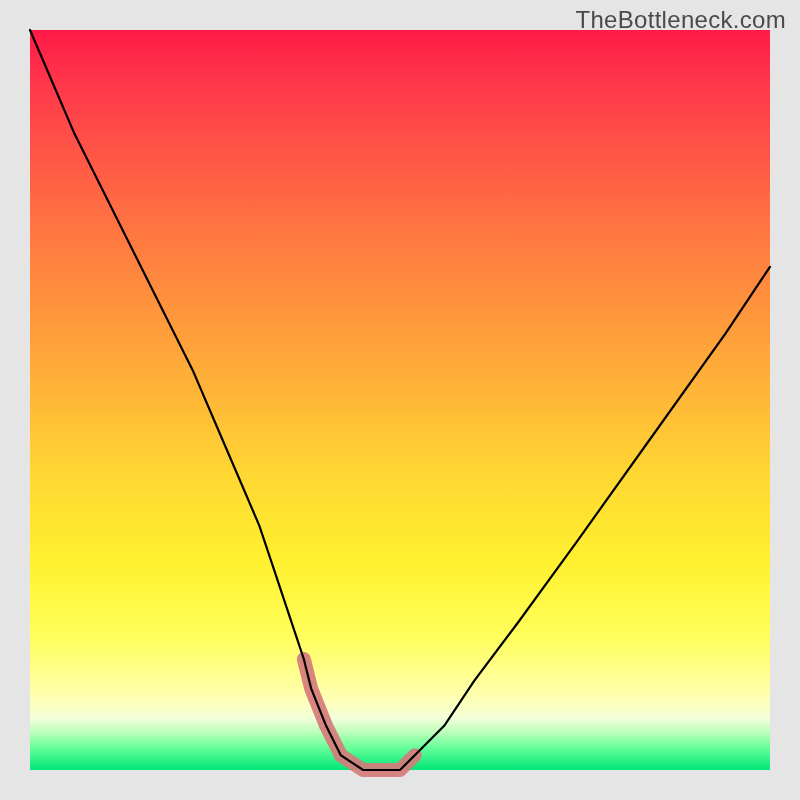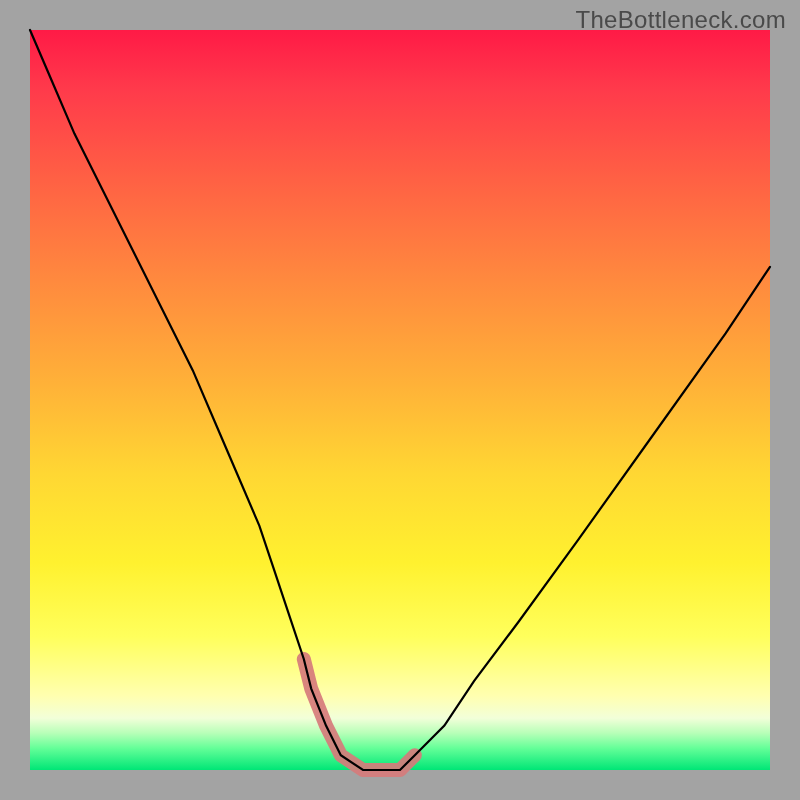--- a/index.html
+++ b/index.html
@@ -10,21 +10,21 @@
     background: #000;
     overflow: hidden;
     font-family: Arial, Helvetica, sans-serif;
   }
   .frame {
     position: absolute;
     left: 0;
     top: 0;
     width: 800px;
     height: 800px;
-    background: #a3a3a3;
+    background: #e5e5e5;
   }
   .plot {
     position: absolute;
     left: 30px;
     top: 30px;
     width: 740px;
     height: 740px;
     
     background: linear-gradient(
       to bottom,

